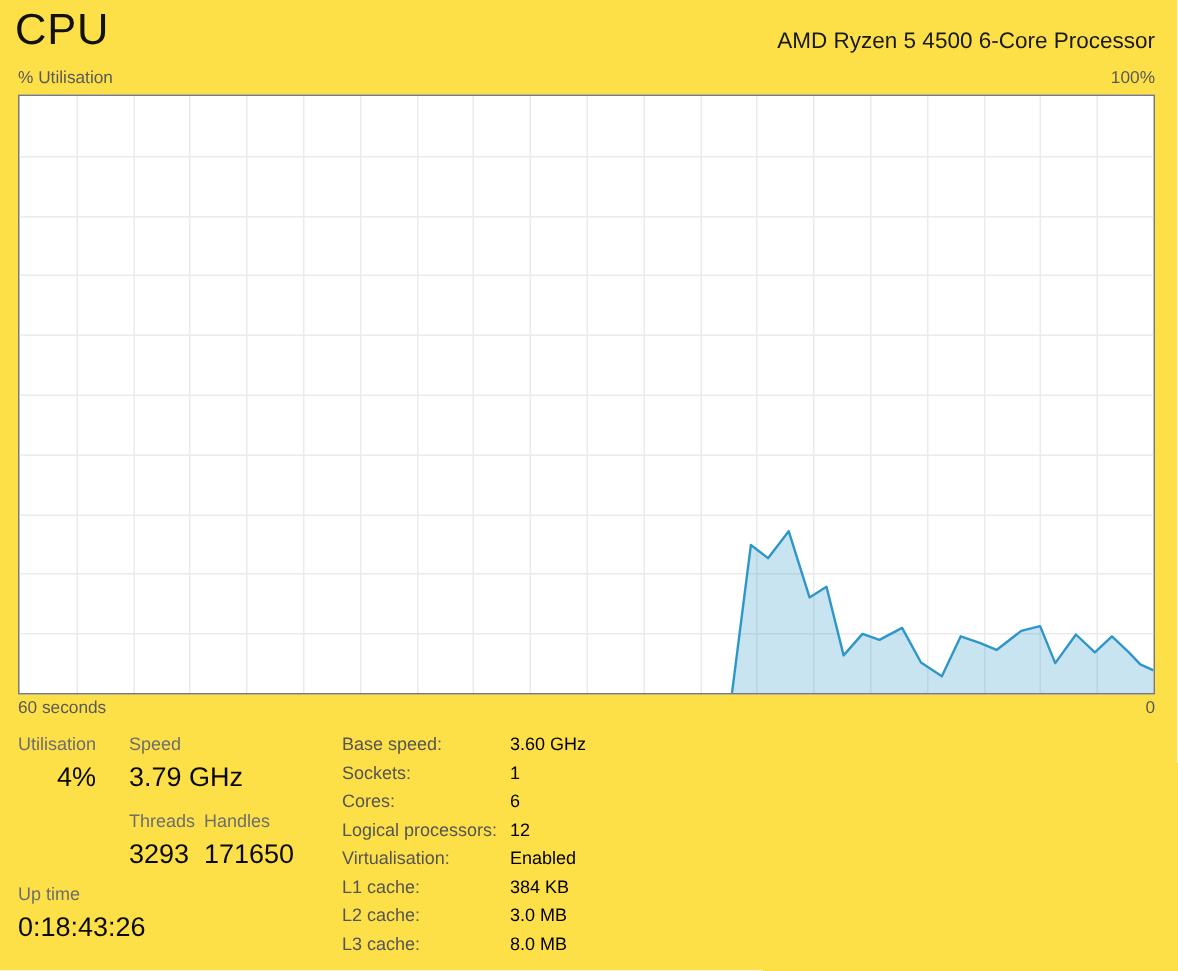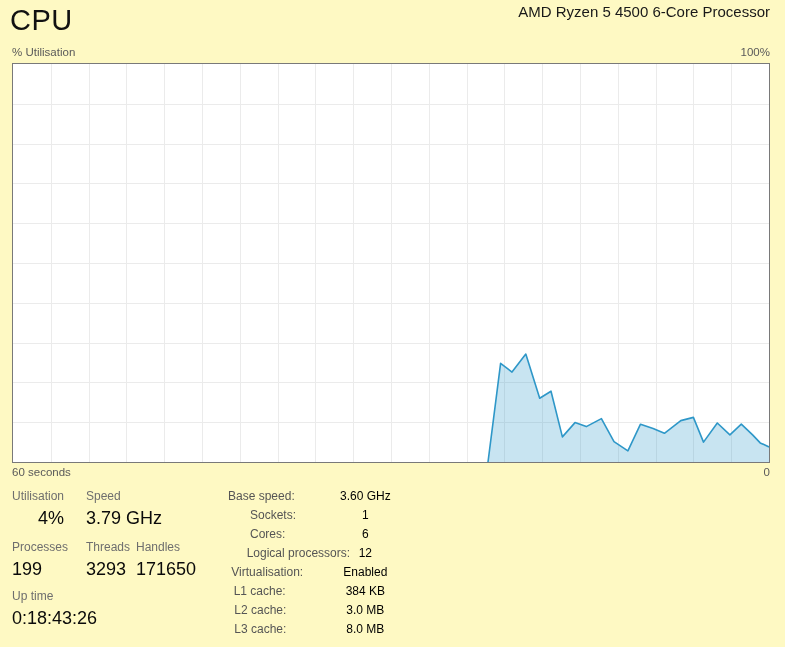--- a/index.html
+++ b/index.html
@@ -2,36 +2,36 @@
 <html><head>
 <meta charset="utf-8">
 <style>
   * { margin: 0; padding: 0; box-sizing: border-box; }
   html, body { background: #ffffff; }
   body { font-family: "Liberation Sans", "DejaVu Sans", sans-serif; }
   .screen {
     position: relative;
     width: 785px;
     height: 647px;
-    background: #fef9c3;
+    background: #fde047;
     overflow: hidden;
   }
   .page-title {
     position: absolute;
     left: 10px;
     top: 4px;
     font-size: 29px;
     font-weight: 400;
     color: #111111;
     letter-spacing: 0.5px;
   }
   .subtitle {
     position: absolute;
     right: 15px;
-    top: 3px;
+    top: 19px;
     font-size: 15px;
     color: #191919;
   }
   .axis-caption {
     position: absolute;
     font-size: 11.5px;
     color: #5a5a5a;
   }
   .y-label   { left: 12px;  top: 46px; }
   .y-max     { right: 15px; top: 46px; }
@@ -52,21 +52,21 @@
   .stat-cell { position: absolute; }
   .stat-label { font-size: 12px; color: #6e6e6e; margin-bottom: 5px; white-space: nowrap; }
   .stat-value { font-size: 18px; color: #0a0a0a; white-space: nowrap; }
 
   
   .details {
     position: absolute;
     left: 228px;
     top: 489px;
   }
-  .detail-row { display: flex; height: 19px; line-height: 15px; align-items: flex-start; justify-content: center; }
+  .detail-row { display: flex; height: 19px; line-height: 15px; align-items: flex-start; }
   .detail-label { width: 112px; font-size: 12px; color: #555555; white-space: nowrap; }
   .detail-value { font-size: 12px; color: #000000; white-space: nowrap; }
 </style>
 </head>
 <body>
 
 <div class="screen">
 
   <div class="page-title">CPU</div>
   <div class="subtitle">AMD Ryzen 5 4500 6-Core Processor</div>
@@ -113,24 +113,20 @@
   <div class="axis-caption x-right">0</div>
 
   <div class="stat-cell" style="left:12px; top:489px;text-align:right;">
     <div class="stat-label">Utilisation</div>
     <div class="stat-value">4%</div>
   </div>
   <div class="stat-cell" style="left:86px; top:489px;">
     <div class="stat-label">Speed</div>
     <div class="stat-value">3.79 GHz</div>
   </div>
-  <div class="stat-cell" style="left:12px; top:540px;">
-    <div class="stat-label">Processes</div>
-    <div class="stat-value">199</div>
-  </div>
   <div class="stat-cell" style="left:86px; top:540px;">
     <div class="stat-label">Threads</div>
     <div class="stat-value">3293</div>
   </div>
   <div class="stat-cell" style="left:136px; top:540px;">
     <div class="stat-label">Handles</div>
     <div class="stat-value">171650</div>
   </div>
   <div class="stat-cell" style="left:12px; top:589px;">
     <div class="stat-label">Up time</div>

